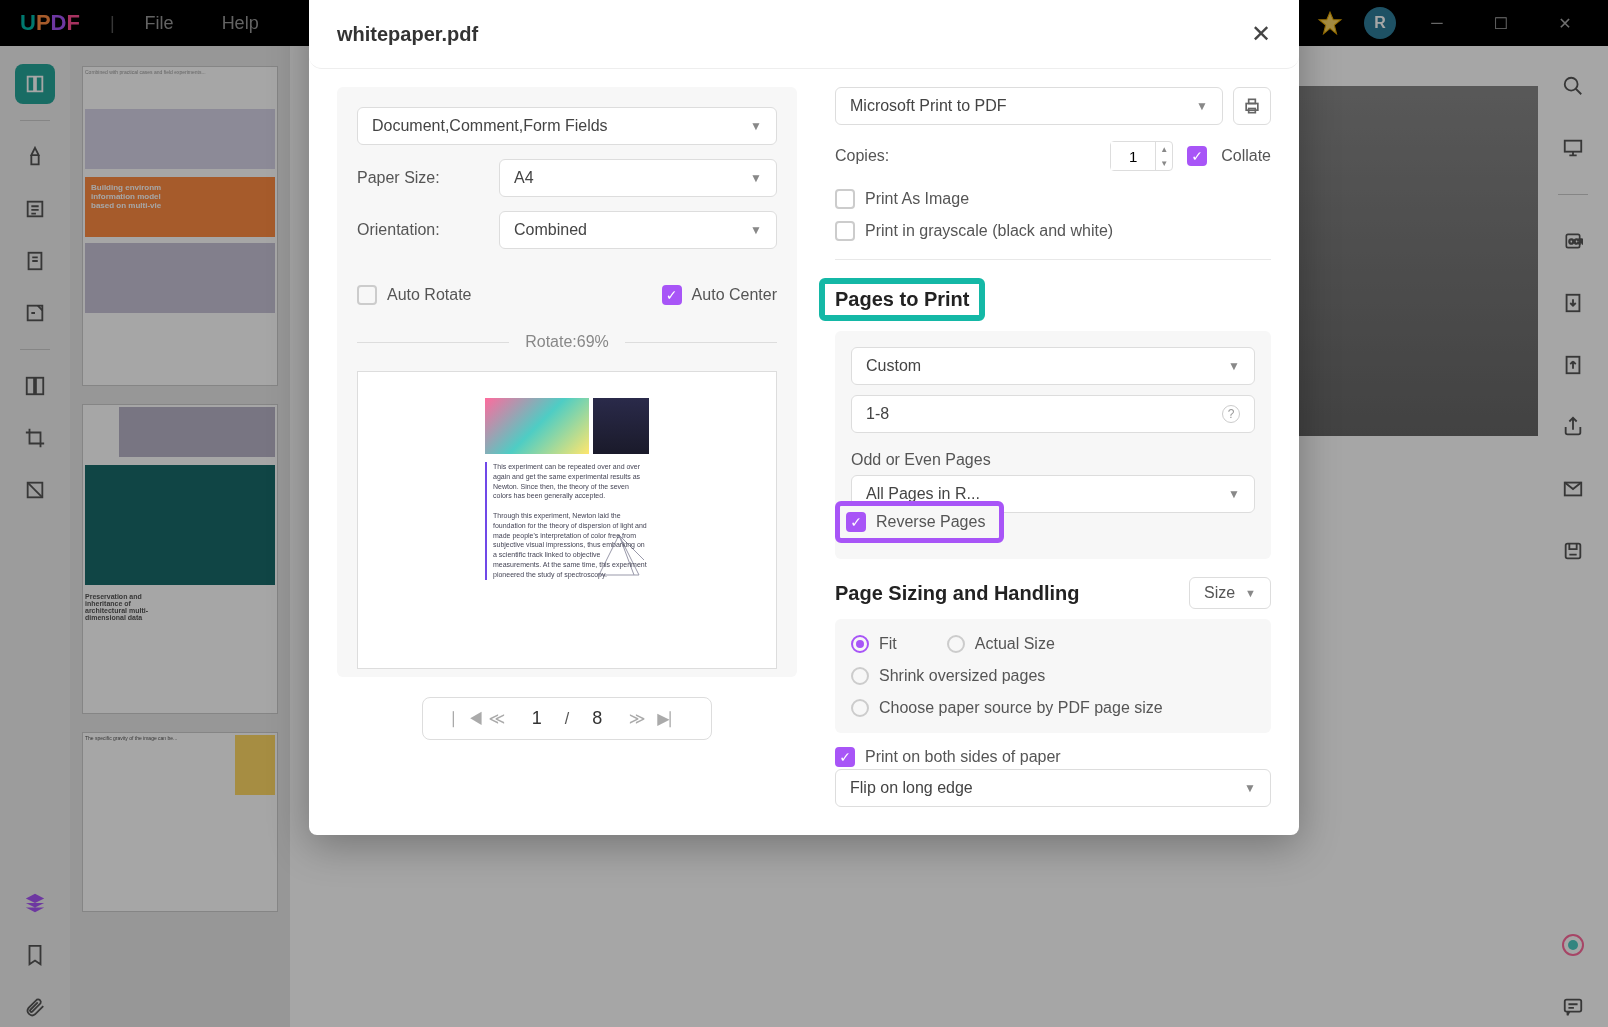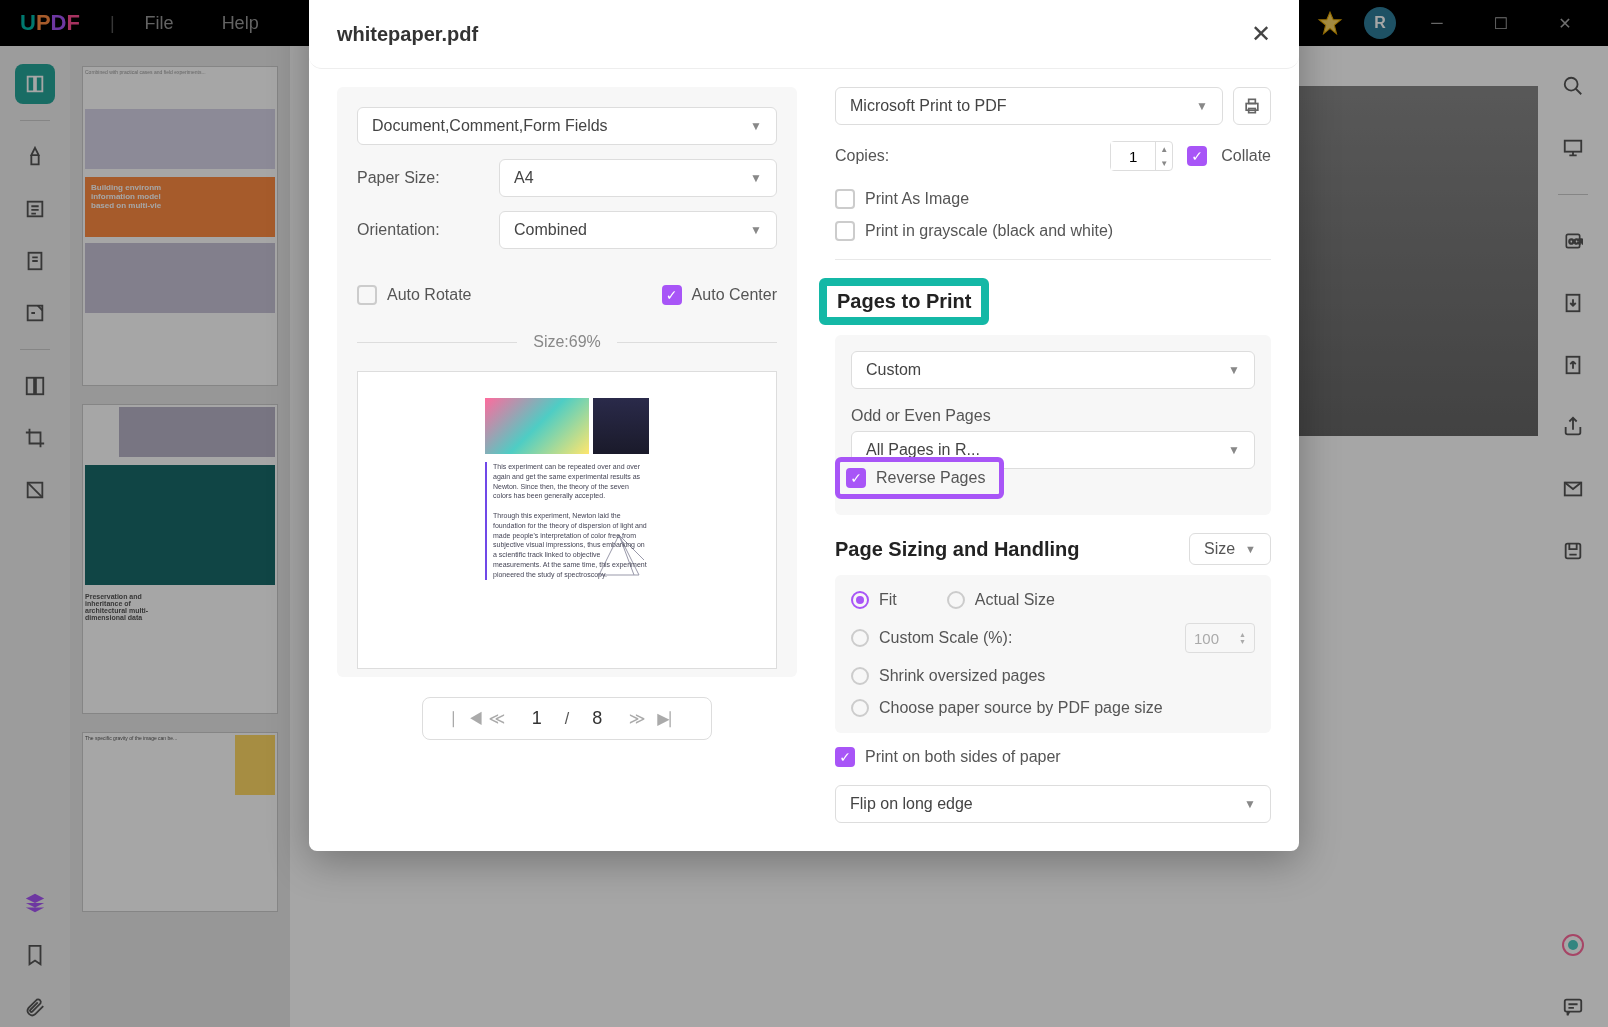--- a/index.html
+++ b/index.html
@@ -88,21 +88,21 @@
 
 .copies-row { display: flex; align-items: center; margin-top: 16px; gap: 14px; }
 .copies-label { color: #555; font-size: 16px; }
 .copies-spin { margin-left: auto; display: flex; border: 1px solid #ddd; border-radius: 4px; height: 30px; }
 .copies-input { width: 44px; text-align: center; border: none; font-size: 15px; }
 .copies-arrows { display: flex; flex-direction: column; border-left: 1px solid #ddd; }
 .copies-arr { height: 15px; width: 16px; font-size: 8px; color: #888; display: flex; align-items: center; justify-content: center; }
 
 .section-hr { height: 1px; background: #e8e8e8; margin: 18px 0; }
 
-.highlight-box { border: 8px solid #14b8a6; border-radius: 6px; padding: 4px 10px; display: inline-block; }
+.highlight-box { border: 6px solid #14b8a6; border-radius: 6px; padding: 4px 10px; display: inline-block; }
 .section-title { font-size: 20px; font-weight: 700; color: #222; }
 
 .pages-panel { background: #f7f7f7; border-radius: 6px; padding: 16px; margin-top: 10px; }
 .range-input { background: #fff; border: 1px solid #ddd; border-radius: 6px; height: 38px; padding: 0 14px; display: flex; align-items: center; justify-content: space-between; color: #444; margin-top: 10px; }
 .help-icon { color: #999; border: 1px solid #ccc; border-radius: 50%; width: 18px; height: 18px; display: flex; align-items: center; justify-content: center; font-size: 12px; }
 
 .sub-label { color: #555; font-size: 16px; margin-top: 18px; }
 
 .sizing-header { display: flex; align-items: center; margin-top: 18px; }
 .sizing-title { font-size: 20px; font-weight: 700; color: #222; }
@@ -348,21 +348,21 @@
             <div class="checkbox-row">
               <div class="checkbox"></div>
               <span class="checkbox-label">Auto Rotate</span>
             </div>
             <div class="checkbox-row">
               <div class="checkbox checked">✓</div>
               <span class="checkbox-label">Auto Center</span>
             </div>
           </div>
           <div class="scale-line" style="margin-top:28px;">
-              <span class="scale-text" style="margin:0;">Size:69%</span>
+              <span class="scale-text" style="margin:0;">Rotate:69%</span>
             </div>
           <div class="preview">
             <div class="preview-page">
               <div class="preview-imgs">
                   <div class="preview-img1"></div>
                   <div class="preview-img2"></div>
                 </div>
               <div class="preview-text">This experiment can be repeated over and over again and get the same experimental results as Newton. Since then, the theory of the seven colors has been generally accepted.<br><br>Through this experiment, Newton laid the foundation for the theory of dispersion of light and made people's interpretation of color free from subjective visual impressions, thus embarking on a scientific track linked to objective measurements. At the same time, this experiment pioneered the study of spectroscopy.</div>
               <svg width="60" height="50" style="float:right;margin-top:-50px;" viewBox="0 0 60 50">
                   <path d="M10 45 L30 5 L50 45 Z M30 5 L55 30 M30 5 L45 45" fill="none" stroke="#99a" stroke-width="1"></path>
@@ -419,20 +419,24 @@
 
         <div class="highlight-box" style="margin-left:-16px;">
           <span class="section-title">Pages to Print</span>
         </div>
 
         <div class="pages-panel">
           <div class="select">
               <span>Custom</span>
               <span class="arrow">▼</span>
             </div>
+          <div class="range-input">
+            <span>1-8</span>
+            <span class="help-icon">?</span>
+          </div>
           <div class="sub-label">Odd or Even Pages</div>
           <div class="select" style="margin-top:6px;">
               <span>All Pages in R...</span>
               <span class="arrow">▼</span>
             </div>
           <div class="reverse-highlight" style="margin-left:-16px;margin-top:-20px;background:#f7f7f7;position:relative;">
             <div class="checkbox checked">✓</div>
             <span class="checkbox-label">Reverse Pages</span>
           </div>
         </div>
@@ -451,44 +455,33 @@
               <div class="radio checked"></div>
               <span class="radio-label">Fit</span>
             </div>
             <div class="radio-row inline" style="margin-top:0;">
               <div class="radio"></div>
               <span class="radio-label">Actual Size</span>
             </div>
           </div>
           <div class="radio-row">
             <div class="radio"></div>
-            <span class="radio-label">Custom Scale (%):</span>
-            <div class="scale-input">
-                <span>100</span>
-                <div style="margin-left:auto;display:flex;flex-direction:column;font-size:7px;">
-                  <span>▲</span>
-                  <span>▼</span>
-                </div>
-              </div>
-          </div>
-          <div class="radio-row">
-            <div class="radio"></div>
             <span class="radio-label">Shrink oversized pages</span>
           </div>
           <div class="radio-row">
             <div class="radio"></div>
             <span class="radio-label">Choose paper source by PDF page size</span>
           </div>
         </div>
 
         <div class="dup-row">
           <div class="checkbox checked">✓</div>
           <span class="checkbox-label">Print on both sides of paper</span>
         </div>
-        <div class="select" style="margin-top:18px;">
+        <div class="select" style="margin-top:2px;">
             <span>Flip on long edge</span>
             <span class="arrow">▼</span>
           </div>
 
       </div>
     </div>
   </div>
 </div>
 
 </body></html>

